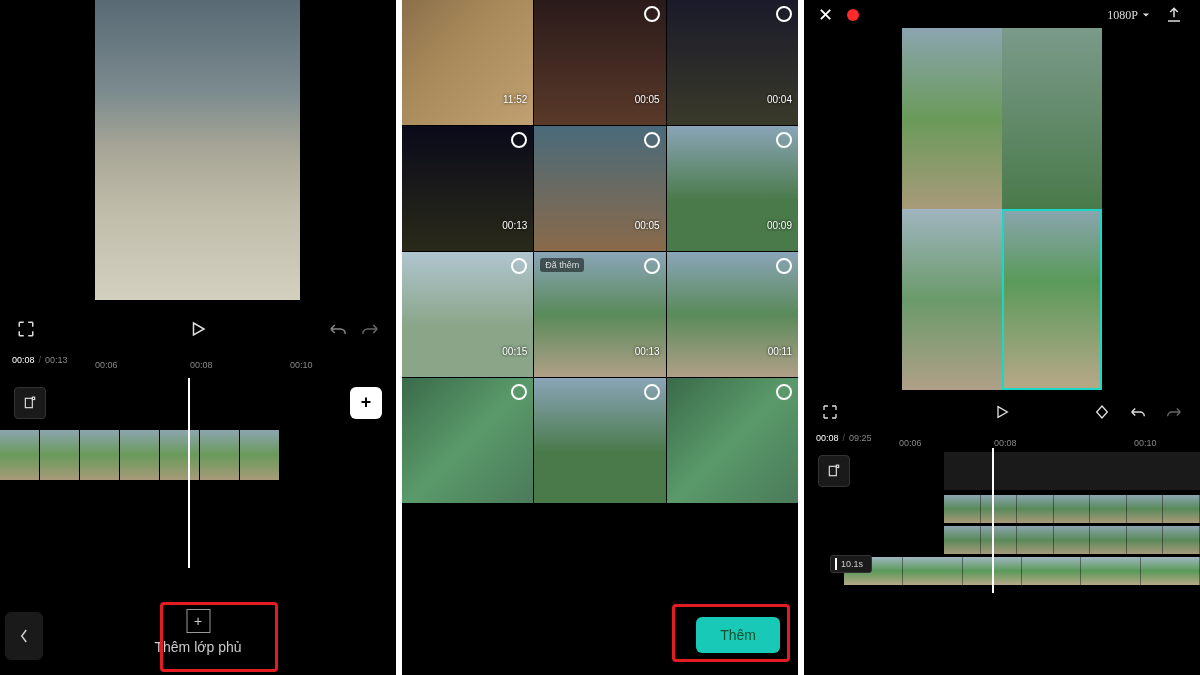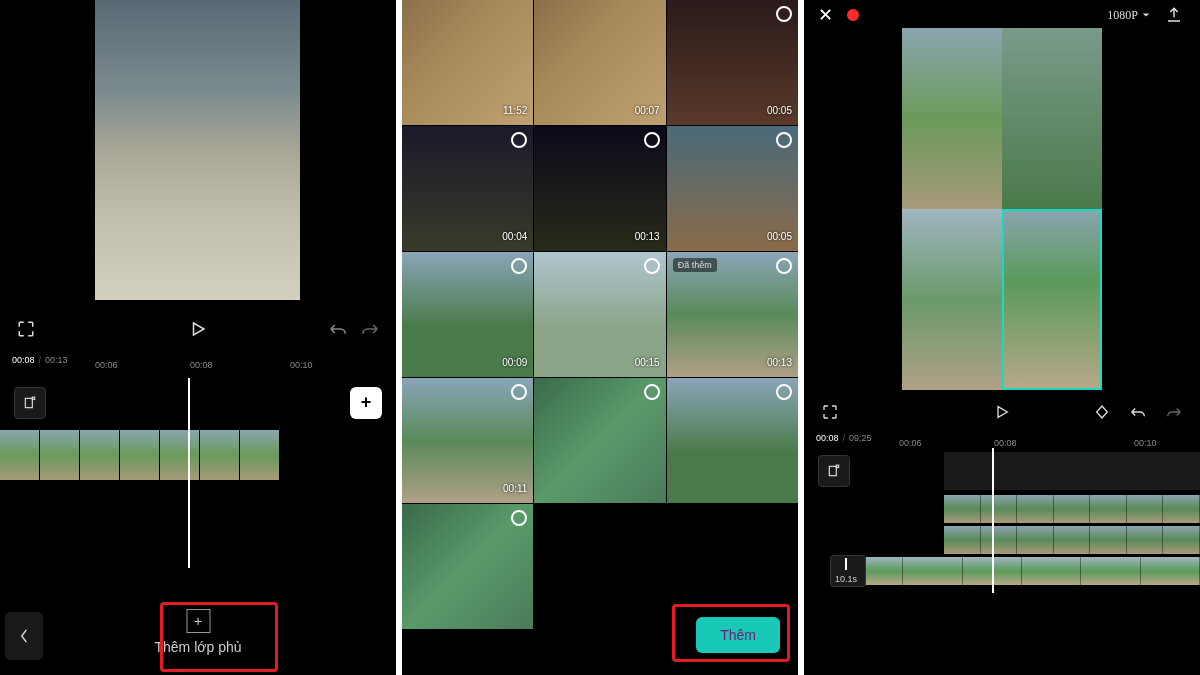--- a/index.html
+++ b/index.html
@@ -178,21 +178,21 @@
     }
     .s2-cell .sel {
       position: absolute;
       top: 6px; right: 6px;
       width: 16px; height: 16px;
       border: 2px solid #fff;
       border-radius: 50%;
     }
     .s2-cell .dur {
       position: absolute;
-      bottom: 9px; right: 6px;
+      bottom: 20px; right: 6px;
       font-size: 10px;
       color: #fff;
       font-weight: 500;
       text-shadow: 0 0 3px #000;
     }
     .s2-cell .tag {
       position: absolute;
       top: 6px; left: 6px;
       font-size: 9px;
       color: #ddd;
@@ -216,21 +216,21 @@
       position: absolute;
       inset: 0;
       background: rgba(20,180,160,0.35);
     }
     .s2-cell.selected { outline: 3px solid #e31b23; outline-offset: -3px; }
 
     .s2-addbtn {
       position: absolute;
       bottom: 22px; right: 18px;
       background: #18c9b8;
-      color: #701a75;
+      color: #14532d;
       padding: 10px 24px;
       border-radius: 6px;
       font-size: 14px;
       font-weight: 500;
     }
     .s2-red {
       bottom: 13px; right: 8px;
       width: 118px; height: 58px;
     }
 
@@ -346,21 +346,20 @@
       top: 555px; left: 26px;
       background: #1a1a1a;
       border: 1px solid #333;
       border-radius: 3px;
       padding: 2px 8px 2px 4px;
       font-size: 9px;
       color: #ccc;
       display: flex;
       align-items: center;
       gap: 4px;
-      flex-direction: column;
     }
     .duration-pill .bar { width: 2px; height: 12px; background: #fff; }
 
     svg { display: block; }
   </style>
 </head>
 <body>
 
 <div class="screen">
   <div class="s1-preview"></div>
@@ -434,23 +433,20 @@
   </div>
 </div>
 
 <div class="gap"></div>
 
 <div class="screen">
   <div class="s2-grid" id="s2grid">
       <div class="s2-cell c-food">
         <div class="dur">11:52</div>
       </div>
-      <div class="s2-cell c-food">
-        <div class="dur">00:07</div>
-      </div>
       <div class="s2-cell c-dark2">
         <div class="sel"></div>
         <div class="dur">00:05</div>
       </div>
       <div class="s2-cell c-dark1">
         <div class="sel"></div>
         <div class="dur">00:04</div>
       </div>
       <div class="s2-cell c-dark3">
         <div class="sel"></div>

